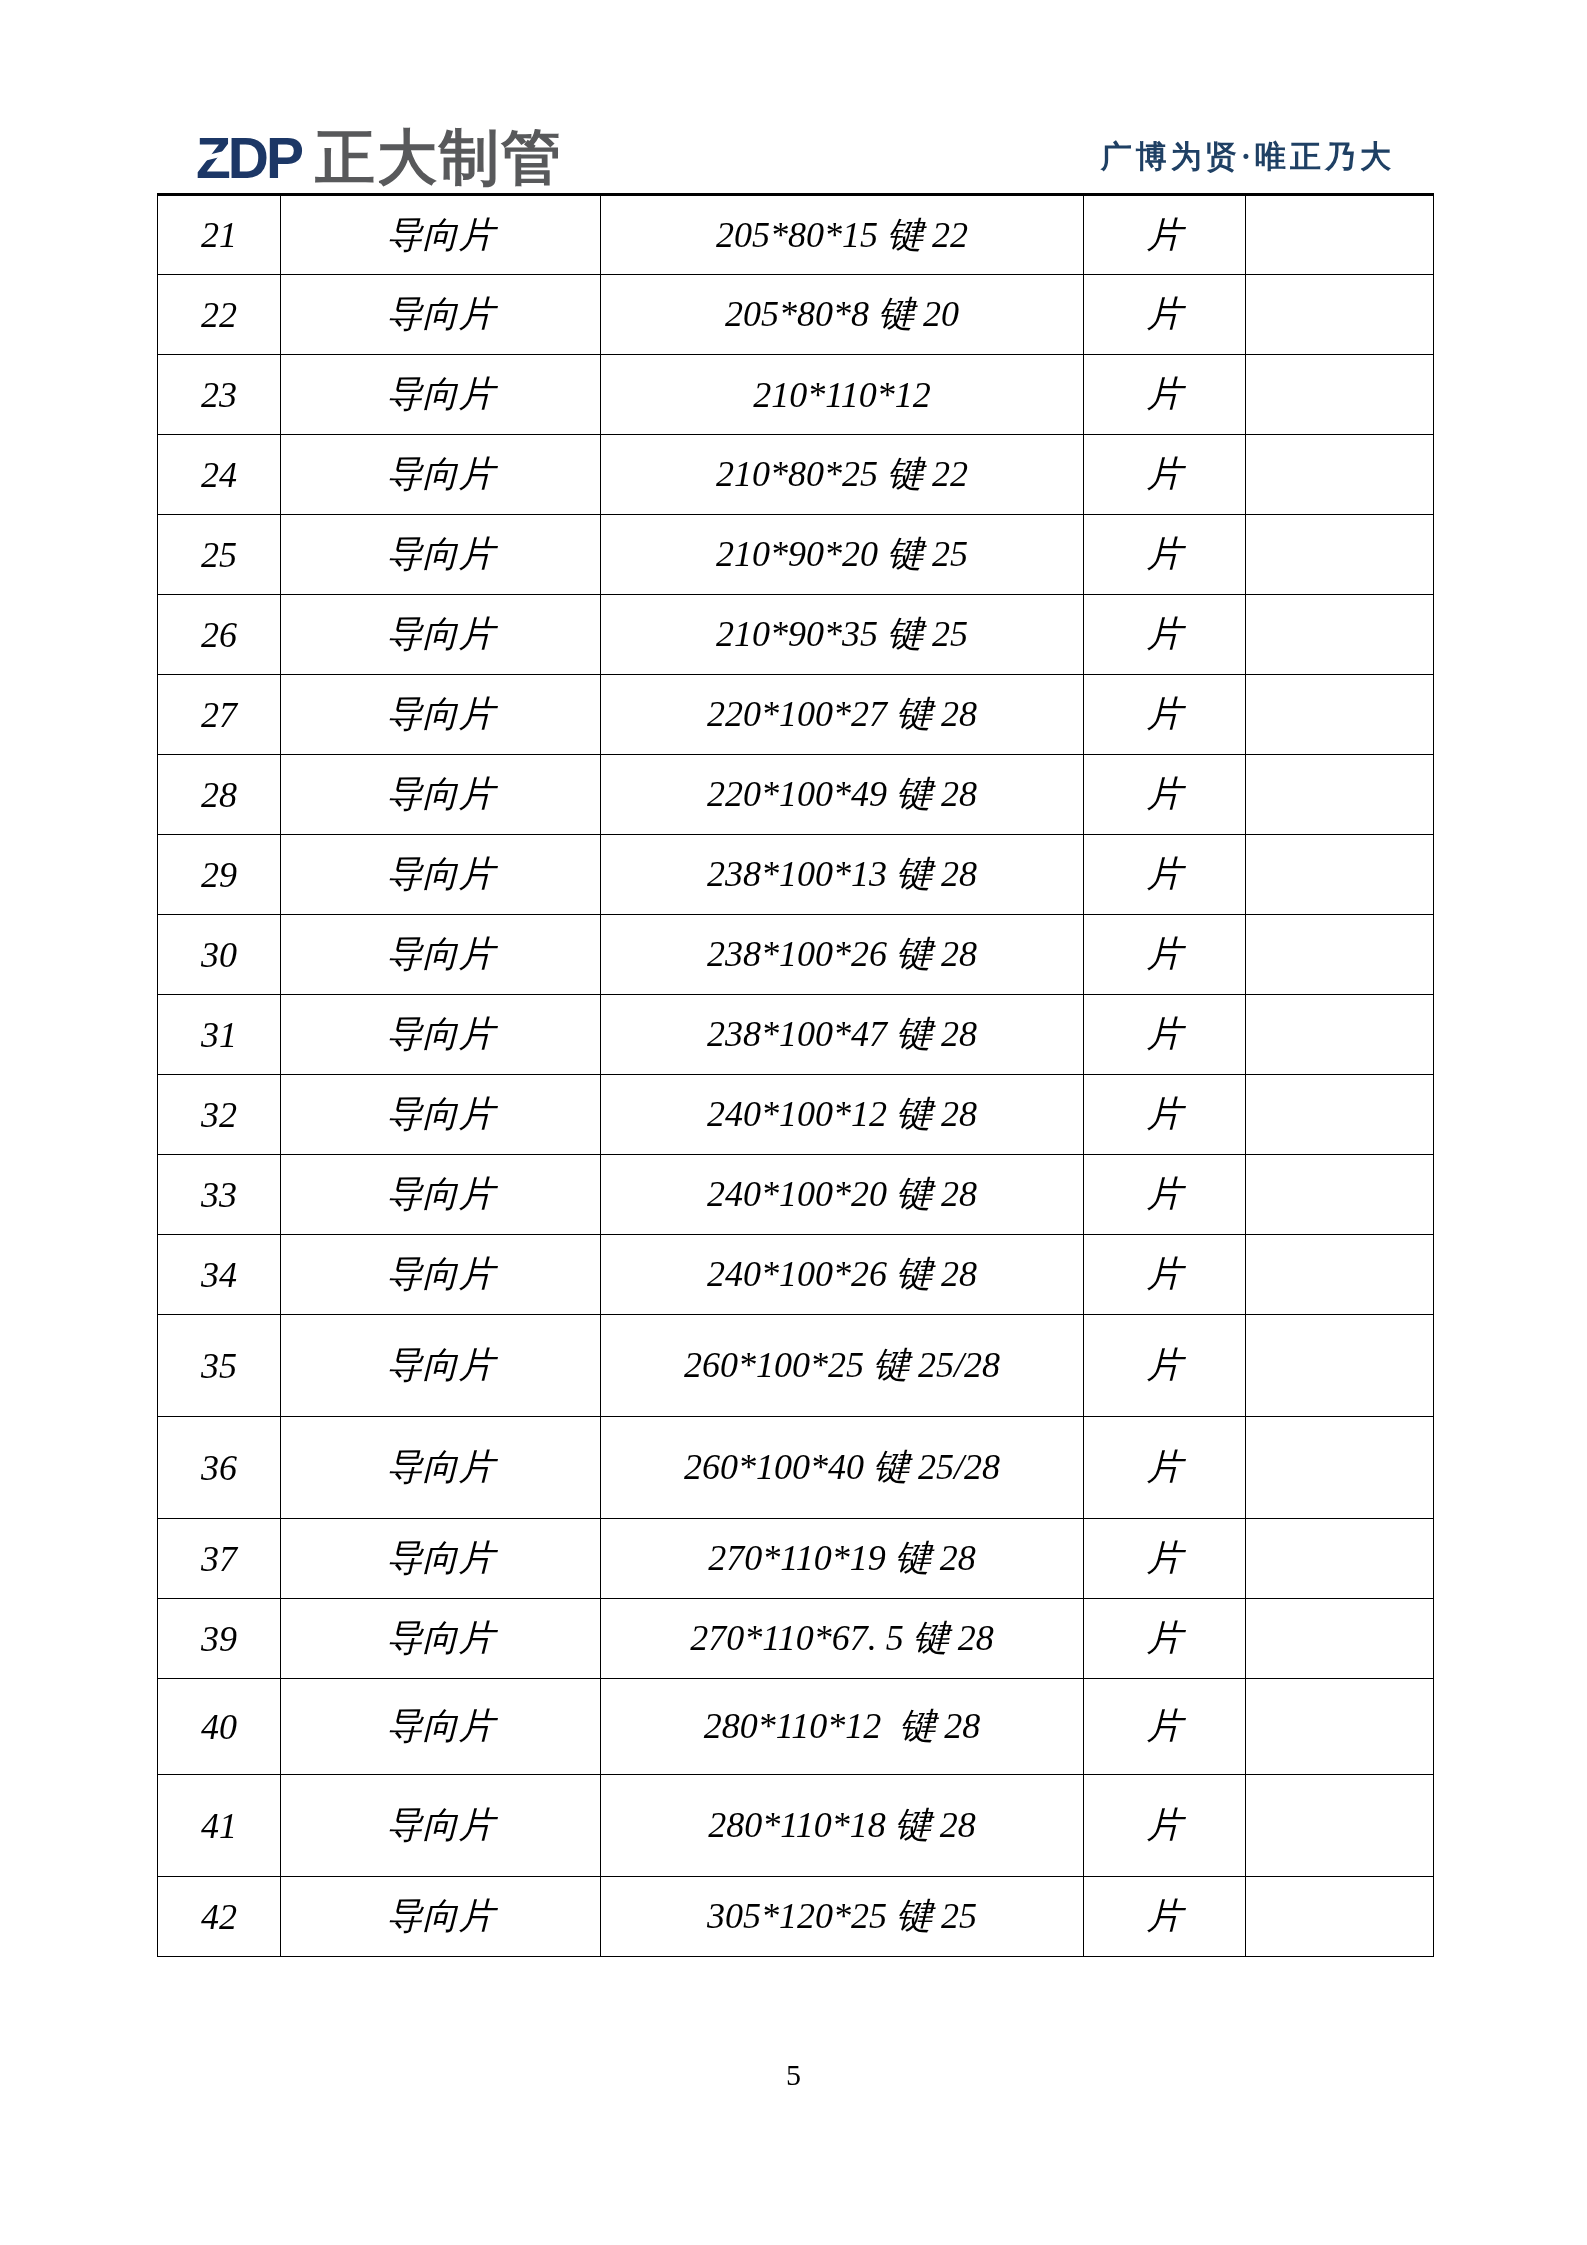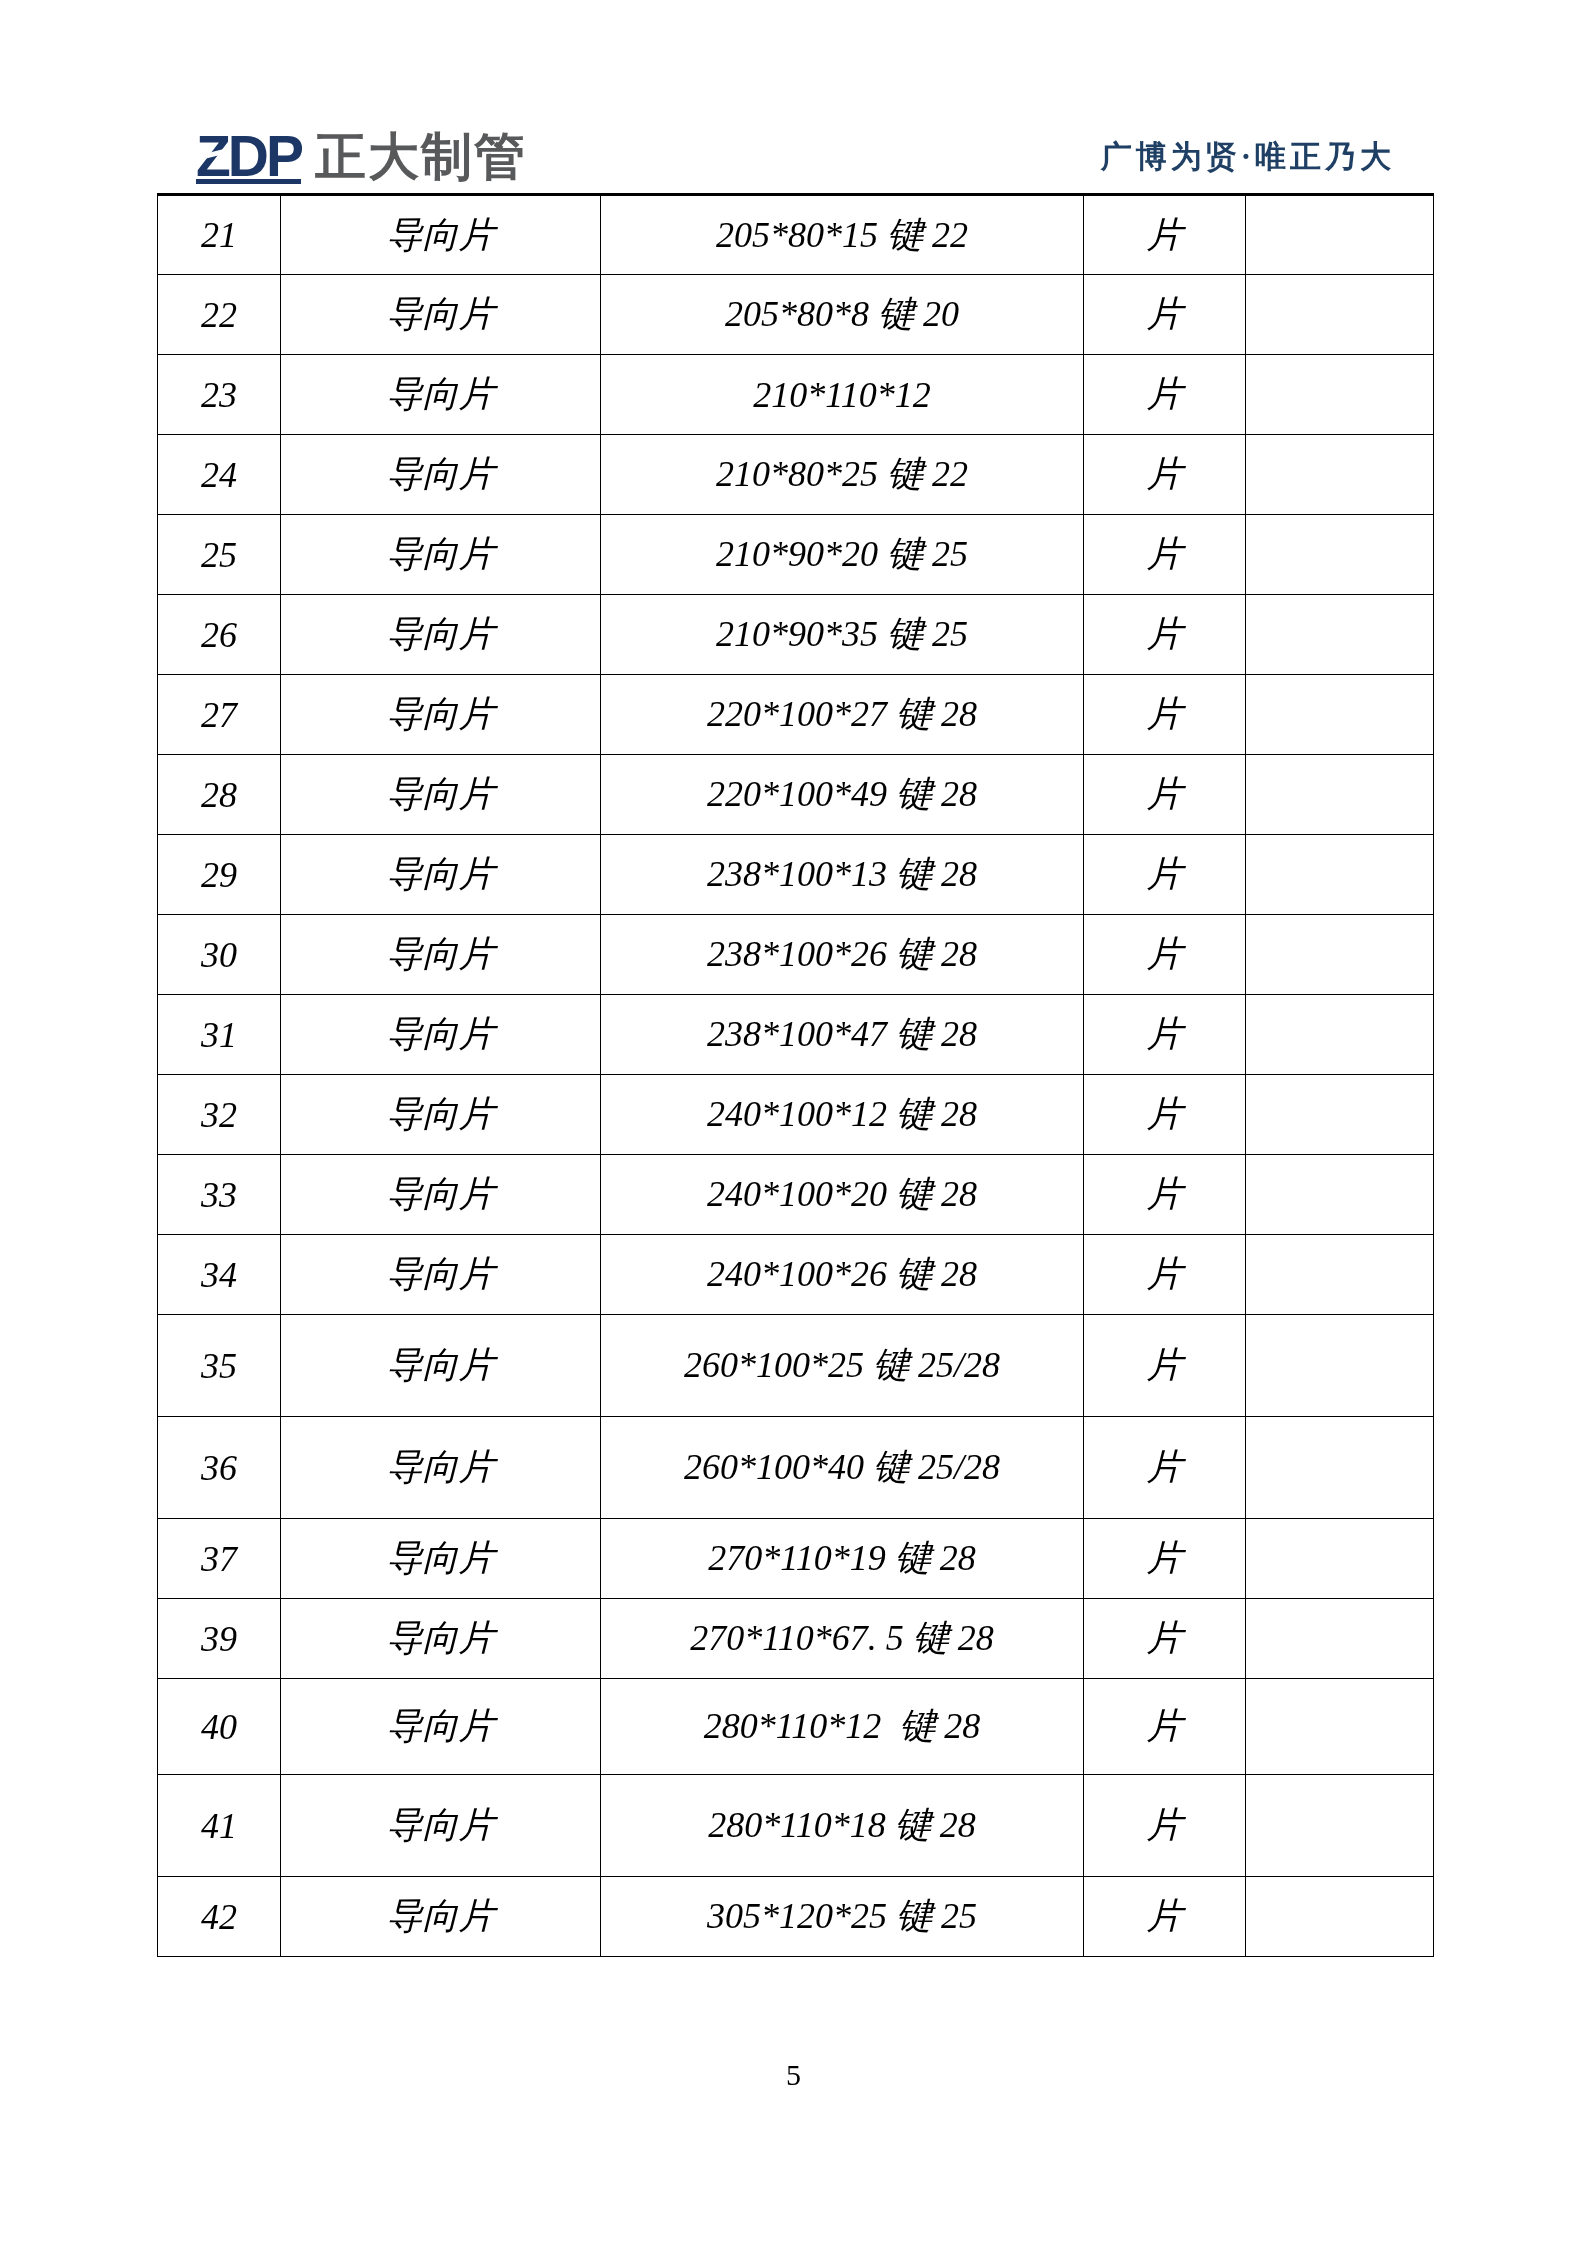--- a/index.html
+++ b/index.html
@@ -28,36 +28,35 @@
     white-space: nowrap;
   }
   .logo-zdp {
     position: relative;
     font-family: "Liberation Sans", "DejaVu Sans", sans-serif;
     font-weight: 900;
     font-size: 57px;
     line-height: 1;
     letter-spacing: -3px;
     color: var(--logo-blue, #1c3766);
-    text-decoration: underline;
   }
   .logo-zdp::after {              
     content: "";
     position: absolute;
     left: -1px;
     top: 24px;
     width: 34px;
     height: 5px;
     background: #ffffff;
     transform: rotate(-14deg);
   }
   .logo-cn {
     font-family: "Liberation Sans", "DejaVu Sans", sans-serif;
     font-weight: 900;
-    font-size: 51px;
+    font-size: 60px;
     line-height: 1;
     margin-left: 14px;
     letter-spacing: 2px;
     color: var(--logo-gray, #58595b);
   }
   .slogan {
     position: absolute;
     top: 141px;
     right: 192px;
     font-family: "Liberation Serif", "DejaVu Serif", serif;

